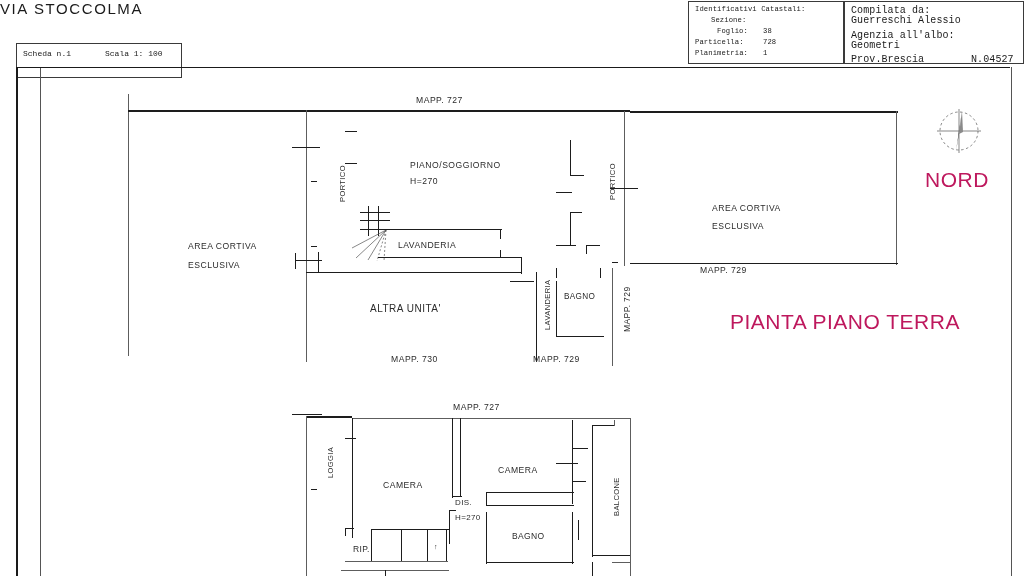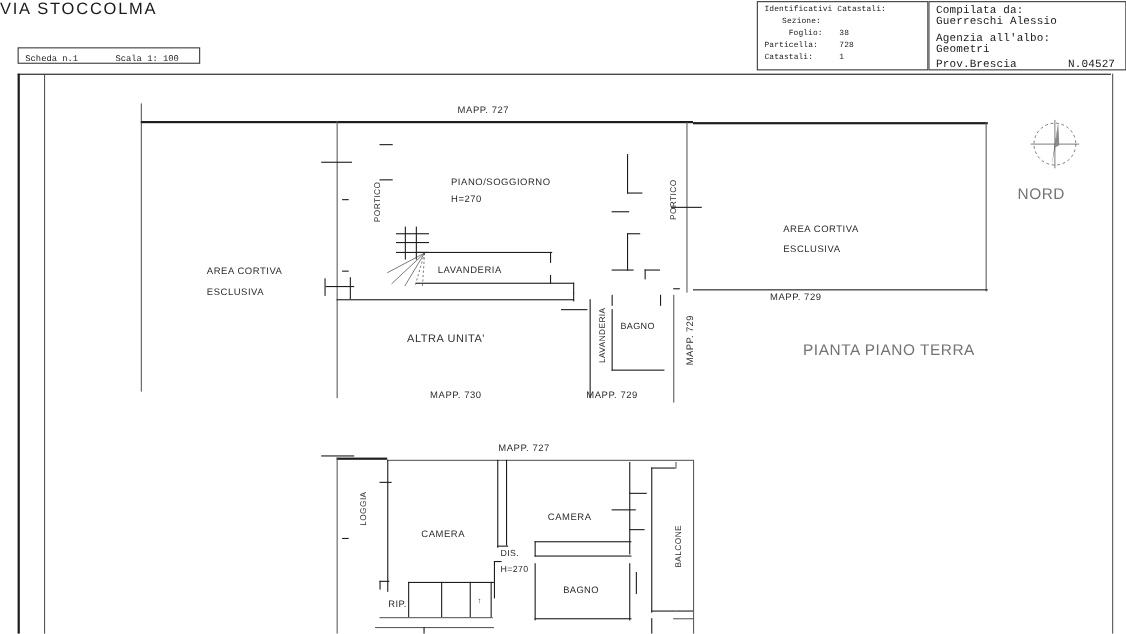--- a/index.html
+++ b/index.html
@@ -16,21 +16,21 @@
     position:absolute;left:186px;top:2px;width:172px;text-align:center;
     line-height:1.15;
   }
   .hdr-agency .l1{font-size:10.5px;font-weight:bold;letter-spacing:.1px;}
   .hdr-agency .l2{font-size:16px;font-weight:bold;letter-spacing:.2px;margin-top:1px;}
   .hdr-agency .l3{font-size:9px;font-weight:bold;margin-top:1px;}
   .hdr-agency .l4{font-size:11px;font-weight:bold;margin-top:2px;}
 
   .box{position:absolute;border:1px solid #3a3a3a;box-sizing:border-box;background:#fff;}
 
-  .box-scheda{left:16px;top:43px;width:166px;height:15px;}
+  .box-scheda{left:16px;top:43px;width:166px;height:35px;}
   .box-scheda .t{position:absolute;font-size:8px;font-family:"Liberation Mono", monospace;top:5px;}
   .box-scheda .t.a{left:6px;}
   .box-scheda .t.b{left:88px;}
 
   .box-dich{left:362px;top:1px;width:326px;height:63px;}
   .box-dich .t{position:absolute;font-size:7.6px;font-family:"Liberation Mono", monospace;letter-spacing:.2px;}
 
   .box-ident{left:688px;top:1px;width:156px;height:63px;}
   .box-ident .t{position:absolute;left:6px;font-size:7.2px;font-family:"Liberation Mono", monospace;letter-spacing:.1px;}
   .box-ident .t.ind{left:22px;}
@@ -44,21 +44,21 @@
   .frame{position:absolute;left:16px;top:67px;width:994px;height:509px;
          border-left:2px solid #1a1a1a;border-top:1.5px solid #1a1a1a;box-sizing:border-box;}
   .frame-inner-v{position:absolute;left:40px;top:68px;width:0;height:508px;border-left:1px solid #555;}
   .frame-right-v{position:absolute;left:1011px;top:67px;width:0;height:509px;border-left:1px solid #555;}
 
   
   .w{position:absolute;background:#1d1d1d;}       
   .wl{position:absolute;background:#5d5d5d;}      
   .lbl{position:absolute;font-size:7.6px;letter-spacing:.35px;color:#2b2b2b;white-space:nowrap;}
   .lbl.vert{transform:rotate(-90deg);transform-origin:0 0;}
-  .big2{font-size:14px;letter-spacing:.5px;color:#737373;}
+  .big2{font-size:21px;letter-spacing:.5px;color:#be185d;}
   .via{font-size:15px;letter-spacing:1.6px;color:#1a1a1a;}
   .mapp{font-size:8.6px;letter-spacing:.5px;color:#2b2b2b;white-space:nowrap;}
   .area{font-size:8.6px;letter-spacing:.5px;color:#2b2b2b;white-space:nowrap;margin-top:35px;}
 
   .compass{position:absolute;left:936px;top:108px;width:46px;height:46px;}
 </style>
 </head>
 <body>
 
 <div class="page">
@@ -72,21 +72,21 @@
     </div>
 
 
     <div class="box box-ident">
       <span class="t" style="top:3px;">Identificativi Catastali:</span>
       <span class="t ind" style="top:14px;">Sezione:</span>
       <span class="t ind2" style="top:25px;">Foglio:</span>
       <span class="t" style="left:74px;top:25px;">38</span>
       <span class="t" style="top:36px;">Particella:</span>
       <span class="t" style="left:74px;top:36px;">728</span>
-      <span class="t" style="top:47px;">Catastali:</span>
+      <span class="t" style="top:47px;">Planimetria:</span>
       <span class="t" style="left:74px;top:47px;">1</span>
     </div>
 
     <div class="box box-comp">
       <span class="t" style="top:3px;">Compilata da:</span>
       <span class="t" style="top:13px;">Guerreschi Alessio</span>
       <span class="t" style="top:28px;">Agenzia all'albo:</span>
       <span class="t" style="top:38px;">Geometri</span>
       <span class="t" style="top:52px;">Prov.Brescia</span>
       <span class="t r" style="top:52px;">N.04527</span>

